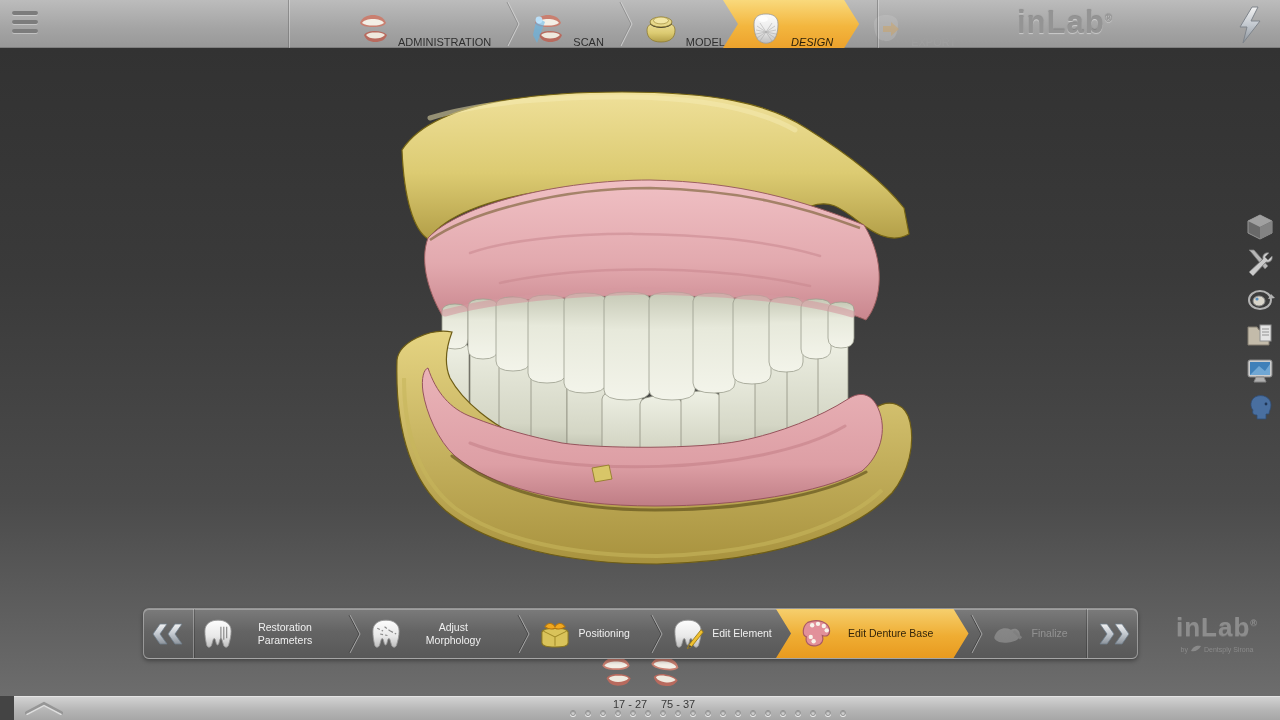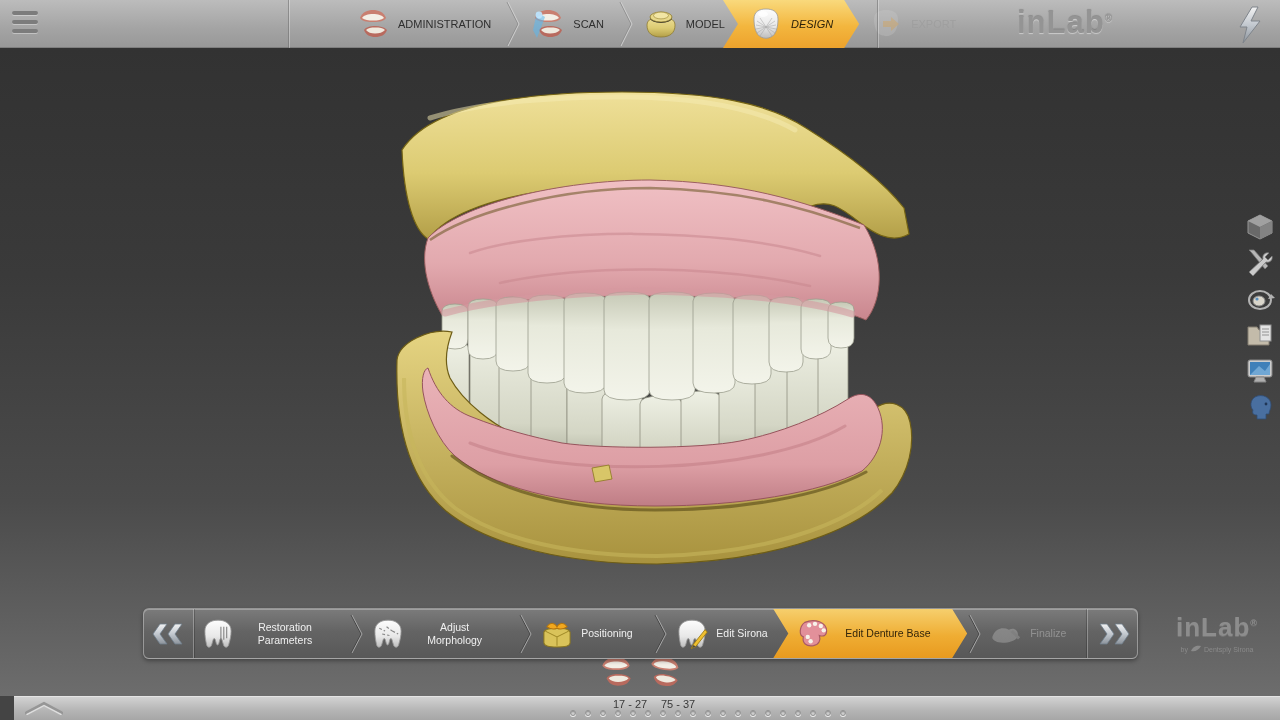--- a/index.html
+++ b/index.html
@@ -8,21 +8,21 @@
 
   
   .topbar { position:absolute; top:0; left:0; width:1280px; height:48px;
     background:linear-gradient(#bcbcbc,#a4a4a4 60%,#989898); border-bottom:1px solid #7e7e7e; z-index:20; }
   .hamburger { position:absolute; left:12px; top:11px; width:28px; height:26px; cursor:pointer; }
   .hamburger span { display:block; width:26px; height:4px; margin:0 0 5px 0; background:#7c7c7c; border-radius:2px;
     box-shadow:0 1px 0 rgba(255,255,255,.35); }
   .topbar .vsep { position:absolute; top:0; width:1px; height:48px; background:rgba(110,110,110,.55);
     box-shadow:1px 0 0 rgba(255,255,255,.3); }
   .tabs { position:absolute; left:346px; top:0; height:48px; display:flex; align-items:stretch; }
-  .tab { position:relative; display:flex; align-items:center; gap:6px; padding:0 14px 0 8px;
+  .tab { position:relative; display:flex; align-items:flex-end; gap:6px; padding:0 14px 0 8px;
     font-size:11px; color:#2e2e2e; white-space:nowrap; }
   .tab .ticon { width:38px; height:38px; flex:0 0 auto; }
   .tabsep { width:16px; height:48px; flex:0 0 auto; }
   .tab.active { background:linear-gradient(#f9d97c,#f3b63e 55%,#eda22c);
     clip-path:polygon(0 0, calc(100% - 15px) 0, 100% 50%, calc(100% - 15px) 100%, 0 100%, 15px 50%);
     margin-left:-16px; padding-left:24px; padding-right:26px; color:#2b2009;font-style:italic; }
   .tab.disabled { color:#9f9f9f; }
   .tab.disabled .ticon { opacity:.45; }
   .applogo { position:absolute; left:985px; top:5px; width:160px; text-align:center;
     font-size:31px; font-weight:bold; letter-spacing:1px; color:#949494;
@@ -341,21 +341,21 @@
     <svg class="wfsep" width="15" height="40" viewBox="0 0 15 40">
       <polyline points="2,1 12,20 2,39" fill="none" stroke="#464646" stroke-width="1"></polyline>
       <polyline points="3,1 13,20 3,39" fill="none" stroke="#a5a5a5" stroke-width="1"></polyline>
     </svg>
     <div class="wfstep">
       <svg class="wicon" viewBox="0 0 24 22">
         <use href="#molarShape" fill="url(#gMolar)" stroke="#999" stroke-width=".6"></use>
         <path d="M21,8 L13,18 l-1.5,3 3,-1.3 8,-10 Z" fill="#f0c030" stroke="#9a7a14" stroke-width=".6"></path>
         <path d="M12,20.6 l1,-2 1.6,1 Z" fill="#4a4a4a"></path>
       </svg>
-      <span class="wflabel">Edit Sirona</span>
+      <span class="wflabel">Edit Element</span>
     </div>
     <div class="wfstep active">
       <svg class="wicon" viewBox="0 0 24 22">
         <path d="M5,3 C12,0 20,3 20,9 C20,12 18,13 15,12 C16,15 15,18 11,19 C6,20 3,17 4,13 C1,12 1,6 5,3 Z" fill="#e2909a" stroke="#a85a64" stroke-width=".8"></path>
         <circle cx="8" cy="5" r="1.5" fill="#f7f3ea"></circle>
           <circle cx="12" cy="4" r="1.5" fill="#f7f3ea"></circle>
         <circle cx="16" cy="5.5" r="1.5" fill="#f7f3ea"></circle>
           <circle cx="18" cy="8.5" r="1.5" fill="#f7f3ea"></circle>
         <circle cx="7" cy="13" r="1.5" fill="#f7f3ea"></circle>
           <circle cx="9" cy="16" r="1.5" fill="#f7f3ea"></circle>

